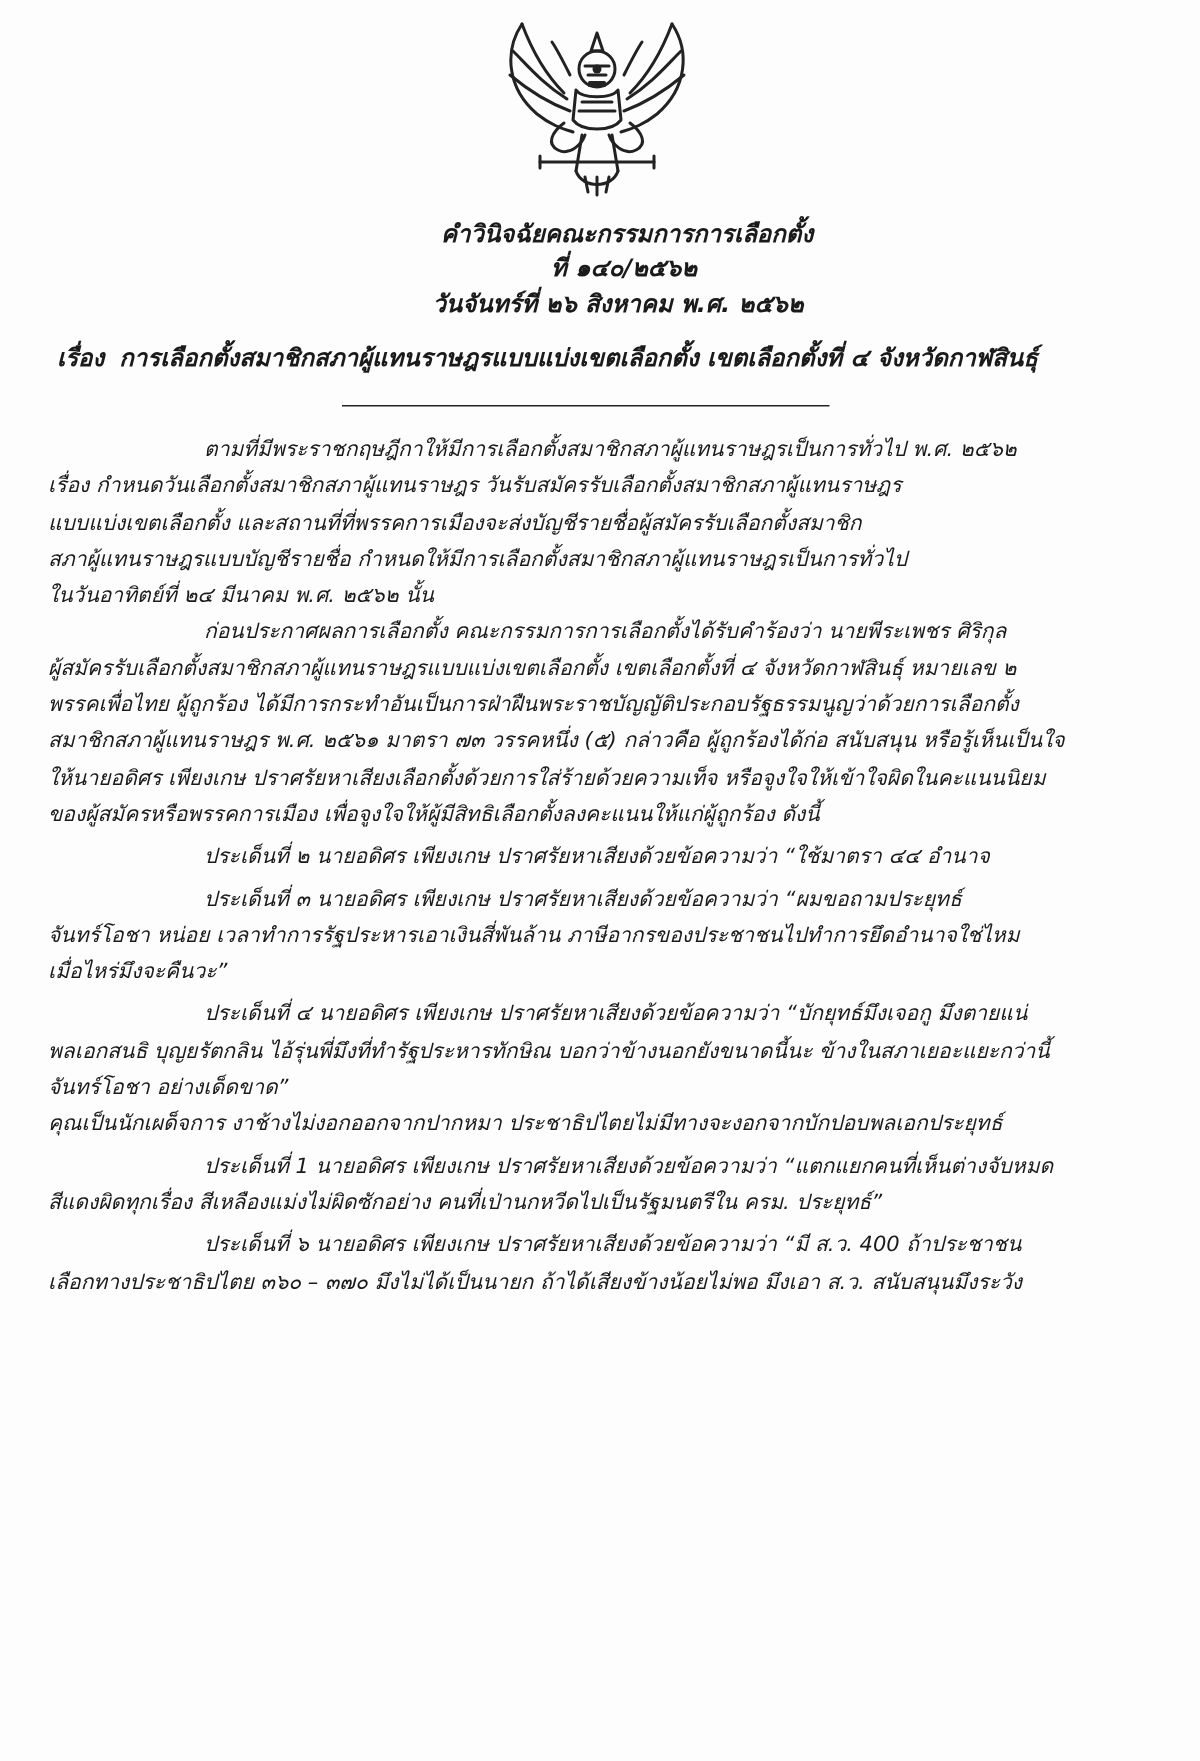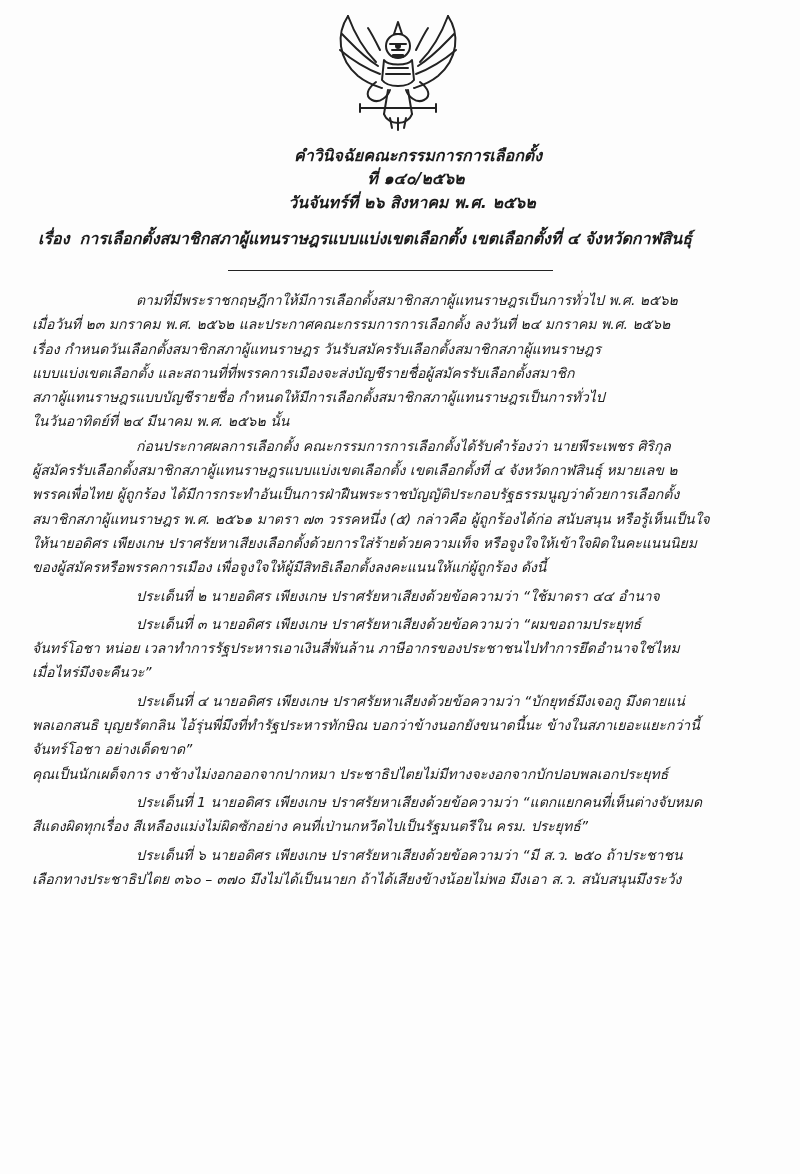--- a/index.html
+++ b/index.html
@@ -128,21 +128,20 @@
   <div class="header h-date">วันจันทร์ที่ ๒๖ สิงหาคม พ.ศ. ๒๕๖๒</div>
   <div class="h-subject">
     <span class="lbl">เรื่อง</span><span>การเลือกตั้งสมาชิกสภาผู้แทนราษฎรแบบแบ่งเขตเลือกตั้ง เขตเลือกตั้งที่ ๔ จังหวัดกาฬสินธุ์</span>
   </div>
   <div class="rule"></div>
 
   <div class="body-text">
 
     <div>
       <span class="line indent">ตามที่มีพระราชกฤษฎีกาให้มีการเลือกตั้งสมาชิกสภาผู้แทนราษฎรเป็นการทั่วไป พ.ศ. ๒๕๖๒</span>
-      <span class="line">เมื่อวันที่ ๒๓ มกราคม พ.ศ. ๒๕๖๒ และประกาศคณะกรรมการการเลือกตั้ง ลงวันที่ ๒๔ มกราคม พ.ศ. ๒๕๖๒</span>
       <span class="line">เรื่อง กำหนดวันเลือกตั้งสมาชิกสภาผู้แทนราษฎร วันรับสมัครรับเลือกตั้งสมาชิกสภาผู้แทนราษฎร</span>
       <span class="line">แบบแบ่งเขตเลือกตั้ง และสถานที่ที่พรรคการเมืองจะส่งบัญชีรายชื่อผู้สมัครรับเลือกตั้งสมาชิก</span>
       <span class="line">สภาผู้แทนราษฎรแบบบัญชีรายชื่อ กำหนดให้มีการเลือกตั้งสมาชิกสภาผู้แทนราษฎรเป็นการทั่วไป</span>
       <span class="line">ในวันอาทิตย์ที่ ๒๔ มีนาคม พ.ศ. ๒๕๖๒ นั้น</span>
     </div>
 
     <div>
       <span class="line indent">ก่อนประกาศผลการเลือกตั้ง คณะกรรมการการเลือกตั้งได้รับคำร้องว่า นายพีระเพชร ศิริกุล</span>
       <span class="line">ผู้สมัครรับเลือกตั้งสมาชิกสภาผู้แทนราษฎรแบบแบ่งเขตเลือกตั้ง เขตเลือกตั้งที่ ๔ จังหวัดกาฬสินธุ์ หมายเลข ๒</span>
       <span class="line">พรรคเพื่อไทย ผู้ถูกร้อง ได้มีการกระทำอันเป็นการฝ่าฝืนพระราชบัญญัติประกอบรัฐธรรมนูญว่าด้วยการเลือกตั้ง</span>
@@ -173,18 +172,18 @@
     </div>
     <div class="gap"></div>
 
     <div>
       <span class="line indent">ประเด็นที่ 1 นายอดิศร เพียงเกษ ปราศรัยหาเสียงด้วยข้อความว่า “แตกแยกคนที่เห็นต่างจับหมด</span>
       <span class="line">สีแดงผิดทุกเรื่อง สีเหลืองแม่งไม่ผิดซักอย่าง คนที่เป่านกหวีดไปเป็นรัฐมนตรีใน ครม. ประยุทธ์”</span>
     </div>
     <div class="gap"></div>
 
     <div>
-      <span class="line indent">ประเด็นที่ ๖ นายอดิศร เพียงเกษ ปราศรัยหาเสียงด้วยข้อความว่า “มี ส.ว. ๒๕๐ ถ้าประชาชน</span>
+      <span class="line indent">ประเด็นที่ ๖ นายอดิศร เพียงเกษ ปราศรัยหาเสียงด้วยข้อความว่า “มี ส.ว. 400 ถ้าประชาชน</span>
       <span class="line">เลือกทางประชาธิปไตย ๓๖๐ – ๓๗๐ มึงไม่ได้เป็นนายก ถ้าได้เสียงข้างน้อยไม่พอ มึงเอา ส.ว. สนับสนุนมึงระวัง</span>
     </div>
 
   </div>
 </div>
 
 </body></html>

